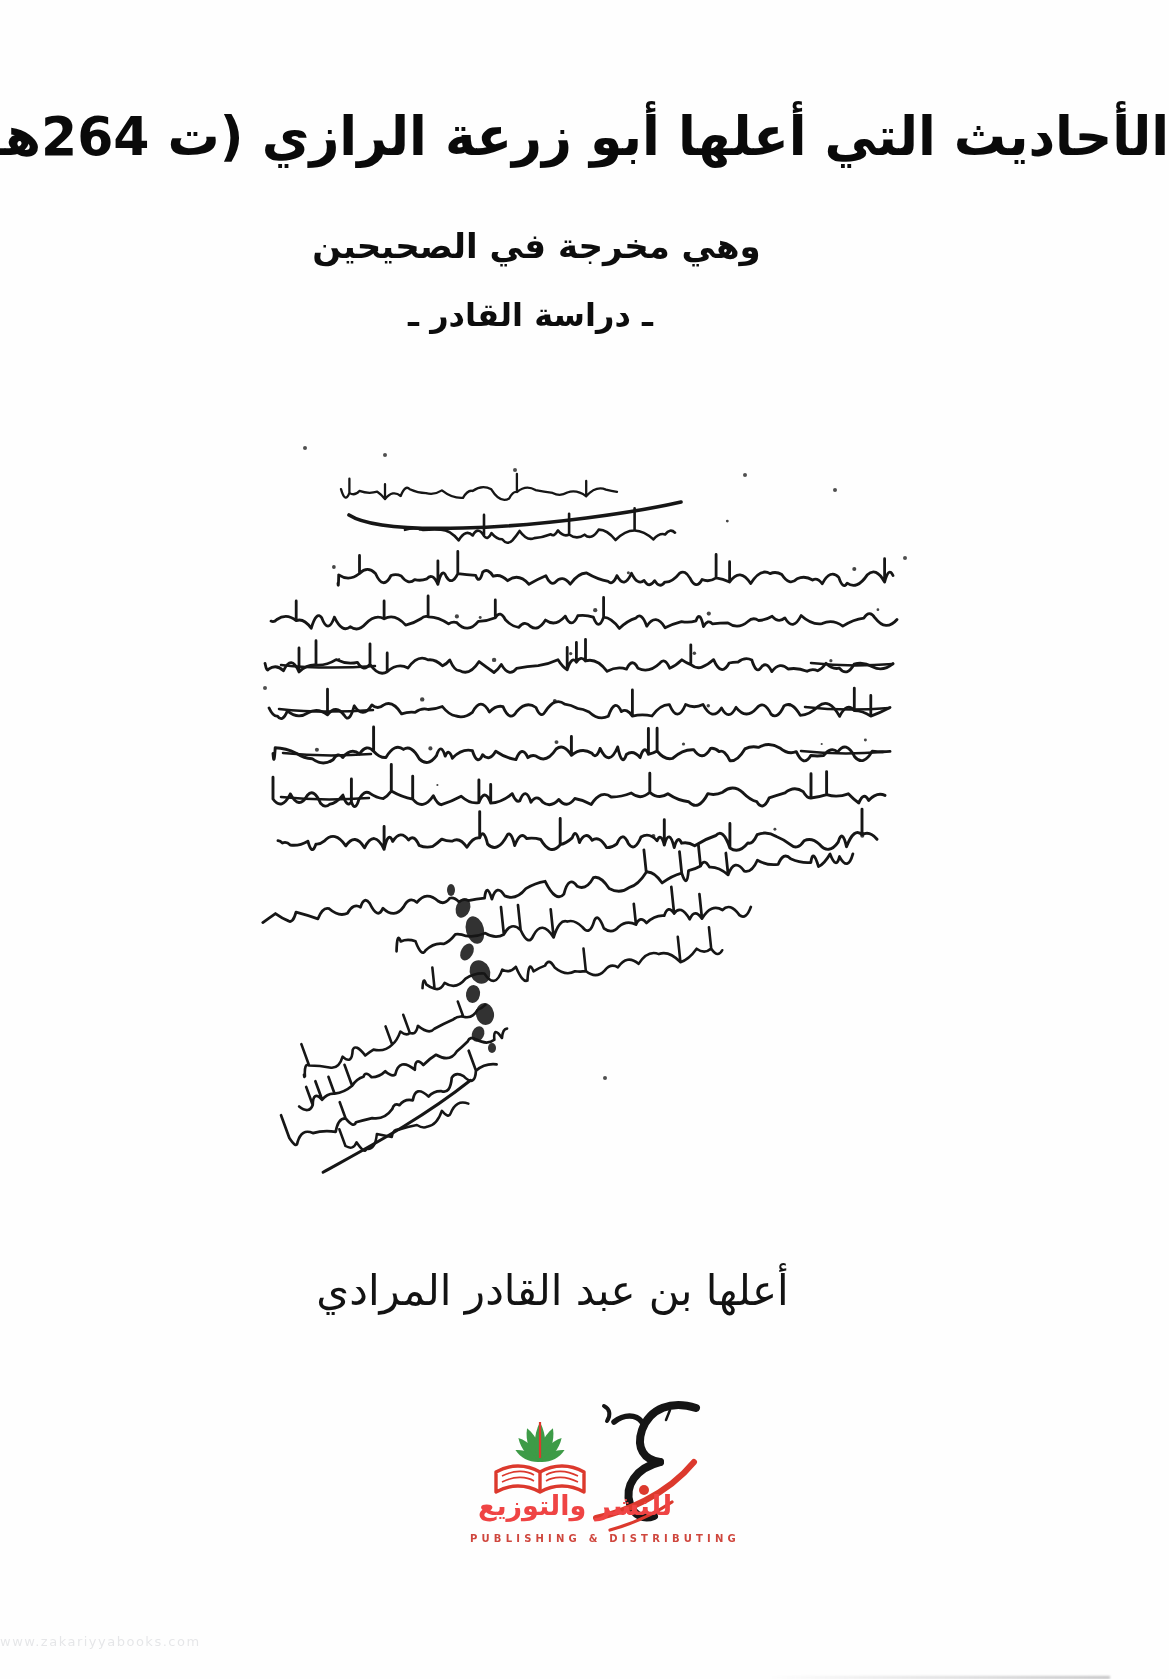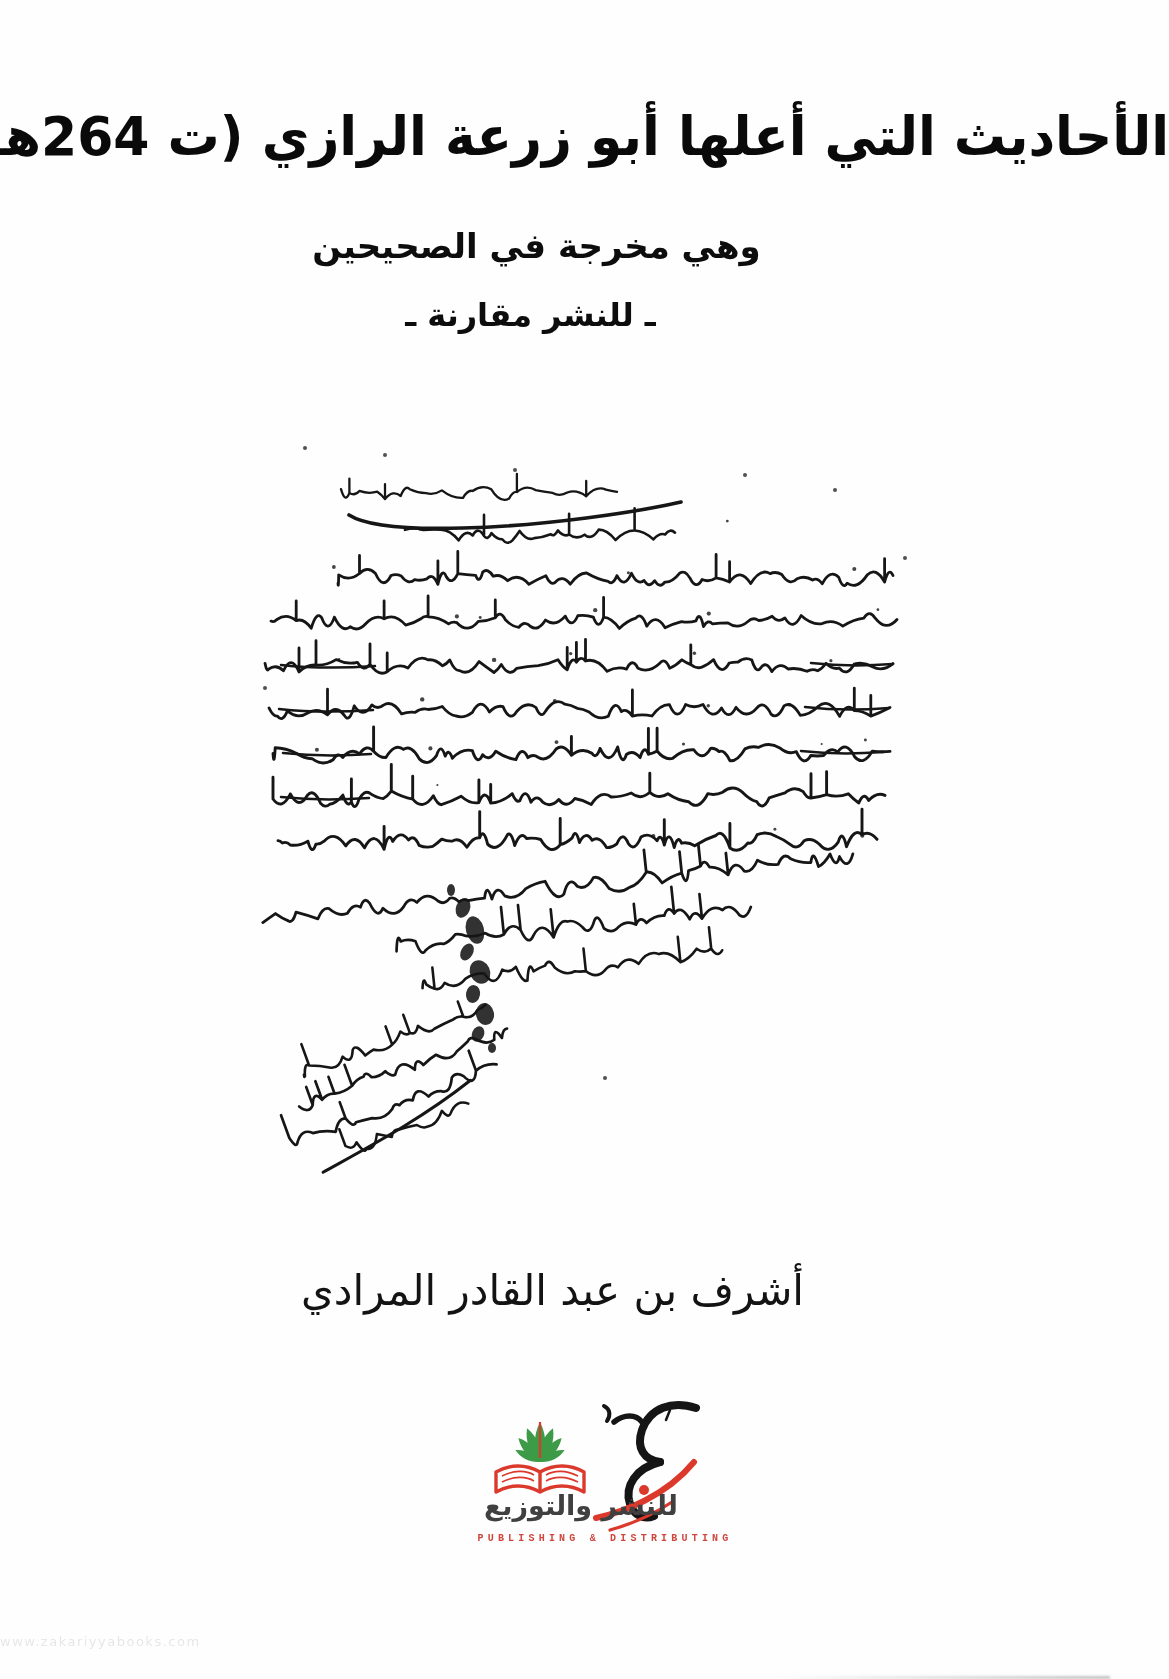--- a/index.html
+++ b/index.html
@@ -17,26 +17,26 @@
   }
   .study-note{
     top:296px; right:108px; font-size:32px; font-weight:bold; color:#0d0d0d;
   }
   .author{
     top:1266px; right:64px; font-size:42px; font-weight:400; color:#131313;
   }
   #manuscript{position:absolute; left:245px; top:438px; overflow:visible;}
   #logo-art{position:absolute; left:468px; top:1394px; overflow:visible;}
   .tagline-ar{
-    position:absolute; left:472px; top:1490px; width:206px; text-align:right;
-    font-size:27px; font-weight:bold; color:#404040;
+    position:absolute; left:472px; top:1490px; width:206px; text-align:center;
+    font-size:27px; font-weight:bold; color:#ef4444;
   }
   .tagline-en{
     position:absolute; left:462px; top:1533px; width:286px; text-align:center;
-    font-size:10px; font-weight:bold; letter-spacing:4.2px; color:#cf463d;font-family:Liberation Mono, monospace;
+    font-size:10px; font-weight:bold; letter-spacing:4.2px; color:#cf463d;
   }
   .watermark{
     position:absolute; left:0; right:16px; top:1634px; text-align:left;
     font-size:13px; letter-spacing:1.5px; color:rgba(90,95,105,0.15);
     font-family:"DejaVu Sans", sans-serif;
   }
   .bottom-smear{
     position:absolute; bottom:0; left:770px; width:340px; height:3px;
     background:linear-gradient(to right, rgba(0,0,0,0), rgba(40,40,45,0.28));
     filter:blur(1px);
@@ -44,21 +44,21 @@
 </style>
 </head>
 <body>
 
 <div class="page">
 
   <div class="center-line title" dir="rtl">الأحاديث التي أعلها أبو زرعة الرازي (ت 264هـ)</div>
 
   <div class="center-line subtitle" dir="rtl">وهي مخرجة في الصحيحين</div>
 
-  <div class="center-line study-note" dir="rtl">ـ للنشر مقارنة ـ</div>
+  <div class="center-line study-note" dir="rtl">ـ دراسة القادر ـ</div>
 
   <svg id="manuscript" width="695" height="705" viewBox="0 0 695 705" xmlns="http://www.w3.org/2000/svg">
       <path d="M 372 53.9 Q 366.4 52.9 360.9 51.6 Q 351.0 47.4 341.2 58.3 L 341.2 43.0 M 341.2 58.3 Q 331.7 51.2 322.3 54.5 Q 315.0 58.9 307.6 54.9 Q 299.1 53.9 290.5 52.1 Q 281.2 46.3 271.9 54.0 L 271.9 35.8 M 271.9 54.0 Q 268.1 53.1 264.2 60.4 Q 255.2 65.7 246.3 51.3 Q 237.0 46.3 227.6 53.0 Q 222.8 51.5 218.0 59.9 Q 207.5 60.7 196.9 52.4 Q 189.0 57.5 181.0 55.1 Q 172.9 55.1 164.8 51.3 Q 160.2 46.3 155.7 58.0 Q 147.8 51.4 140.0 61.1 L 140.0 46.2 M 140.0 61.1 Q 136.2 56.3 132.3 53.7 Q 123.4 56.2 114.4 52.9 Q 109.4 58.5 104.4 54.8 L 104.4 40.7 M 104.4 54.8 Q 100.2 66.0 96.0 51.1" fill="none" stroke="#161616" stroke-width="2.3" stroke-linecap="round" stroke-linejoin="round"></path>
       <path d="M 430 94.7 Q 425.1 89.9 420.2 96.4 Q 414.3 94.6 408.4 101.4 Q 399.0 92.9 389.6 92.5 L 389.6 70.3 M 389.6 92.5 Q 380.1 92.4 370.5 102.0 Q 362.1 91.5 353.7 91.6 Q 346.7 102.9 339.6 96.7 Q 331.8 102.2 324.1 96.5 L 324.1 75.8 M 324.1 96.5 Q 318.5 99.3 312.9 92.4 Q 309.3 99.3 305.8 96.2 Q 297.5 99.5 289.2 100.1 Q 281.9 103.2 274.6 92.9 Q 271.0 98.2 267.4 102.3 Q 262.3 107.8 257.2 101.3 Q 251.8 101.4 246.5 95.1 Q 242.7 102.8 239.0 98.0 L 239.0 76.9 M 239.0 98.0 Q 233.3 87.6 227.7 97.5 Q 220.7 90.4 213.7 102.3 Q 204.8 91.7 195.9 91.6 Q 187.0 91.2 178.1 91.9 Q 169.0 89.0 160.0 91.8" fill="none" stroke="#161616" stroke-width="2.6" stroke-linecap="round" stroke-linejoin="round"></path>
       <path d="M 648 137.5 Q 643.8 128.2 639.6 144.1 L 639.6 120.7 M 639.6 144.1 Q 630.9 128.1 622.1 137.1 Q 612.1 152.1 602.1 145.2 Q 598.0 152.1 593.8 139.4 Q 585.5 130.5 577.2 145.8 Q 572.4 139.2 567.6 142.0 Q 559.9 137.2 552.1 140.8 Q 544.5 148.6 536.8 136.5 Q 530.9 133.0 525.1 135.6 Q 515.4 129.8 505.7 145.6 Q 495.1 128.8 484.6 144.0 L 484.6 123.7 M 484.6 144.0 Q 477.8 140.7 471.1 139.9 L 471.1 116.4 M 471.1 139.9 Q 464.1 144.7 457.1 141.5 Q 451.1 152.6 445.0 140.1 Q 439.9 131.4 434.7 135.2 Q 427.2 144.7 419.7 144.1 Q 414.7 151.1 409.7 142.6 Q 404.4 151.0 399.1 142.4 Q 392.8 147.9 386.5 135.3 Q 379.2 151.6 372.0 137.6 Q 367.6 147.8 363.3 143.4 Q 352.5 141.4 341.6 135.0 Q 333.4 134.7 325.2 146.2 Q 317.6 136.0 309.9 144.6 Q 305.4 147.8 300.8 137.7 Q 292.4 141.2 283.9 146.2 Q 273.3 134.5 262.7 142.7 Q 255.4 135.5 248.2 138.3 Q 242.9 129.5 237.7 134.1 Q 234.2 146.9 230.7 137.4 Q 221.7 136.7 212.8 135.7 L 212.8 113.5 M 212.8 135.7 Q 207.0 148.0 201.3 138.7 Q 197.1 128.2 192.9 146.3 L 192.9 122.8 M 192.9 146.3 Q 187.3 134.1 181.8 140.9 Q 175.7 143.2 169.7 141.6 Q 163.0 147.4 156.3 138.0 Q 151.1 135.7 146.0 137.5 Q 138.2 152.9 130.5 135.5 Q 122.5 127.4 114.5 135.5 L 114.5 117.4 M 114.5 135.5 Q 104.1 143.9 93.7 136.9 Q 93.4 151.6 93.0 145.4" fill="none" stroke="#161616" stroke-width="2.8" stroke-linecap="round" stroke-linejoin="round"></path>
       <path d="M 652 181.5 Q 641.0 194.2 630.0 179.9 Q 624.5 171.4 618.9 180.1 Q 608.3 181.4 597.8 188.1 Q 587.5 180.6 577.2 185.6 Q 566.7 187.3 556.1 177.5 Q 548.0 193.9 539.9 179.9 Q 533.5 185.5 527.2 178.3 Q 520.4 182.3 513.5 182.5 Q 508.2 178.4 502.9 183.5 Q 492.9 192.1 482.8 184.9 Q 475.1 185.0 467.4 185.8 Q 463.0 180.7 458.5 188.6 Q 454.7 171.6 451.0 182.9 Q 443.8 185.1 436.5 183.6 Q 428.3 185.7 420.1 189.7 Q 410.9 174.4 401.8 188.2 Q 396.3 173.1 390.8 180.1 Q 382.6 182.5 374.3 190.4 Q 366.5 179.8 358.6 179.2 L 358.6 159.4 M 358.6 179.2 Q 353.5 193.5 348.3 179.1 Q 340.5 176.5 332.8 177.7 Q 326.5 191.9 320.3 178.1 Q 310.4 189.3 300.5 182.1 Q 293.1 193.9 285.6 188.5 Q 279.7 181.8 273.8 189.3 Q 267.1 188.7 260.4 181.8 Q 255.3 171.5 250.3 179.8 L 250.3 162.0 M 250.3 179.8 Q 241.8 183.4 233.3 183.3 Q 222.6 196.4 211.9 184.7 Q 207.7 183.3 203.6 185.9 Q 193.3 178.6 183.1 178.8 L 183.1 157.9 M 183.1 178.8 Q 179.5 177.4 175.9 180.8 Q 168.3 185.6 160.7 187.2 Q 149.9 174.9 139.1 180.8 L 139.1 162.9 M 139.1 180.8 Q 129.9 175.9 120.7 185.8 Q 113.0 194.4 105.2 188.7 Q 97.3 195.7 89.4 179.1 Q 83.1 196.7 76.8 179.9 Q 71.5 172.3 66.2 190.3 Q 58.7 179.7 51.2 182.6 L 51.2 162.9 M 51.2 182.6 Q 41.5 174.8 31.9 181.5 Q 28.9 184.6 26.0 183.1" fill="none" stroke="#161616" stroke-width="2.8" stroke-linecap="round" stroke-linejoin="round"></path>
       <path d="M 648 225.6 Q 637.7 234.2 627.4 228.7 Q 618.3 223.5 609.1 226.2 Q 601.8 239.4 594.4 230.1 Q 587.7 231.9 581.0 225.2 Q 576.9 230.9 572.7 232.8 Q 567.4 230.1 562.0 233.3 Q 552.5 229.3 543.1 231.0 Q 534.9 223.1 526.8 233.6 Q 521.0 221.7 515.3 230.4 Q 511.1 235.7 506.8 222.0 Q 499.9 218.5 493.0 224.1 Q 488.6 223.9 484.2 225.0 Q 476.4 239.6 468.6 221.6 Q 462.7 227.2 456.9 229.1 Q 451.3 231.1 445.8 226.6 L 445.8 206.8 M 445.8 226.6 Q 441.3 224.8 436.9 221.8 Q 430.8 227.9 424.7 230.2 Q 419.8 218.8 414.8 225.2 Q 403.9 235.6 393.0 230.3 Q 387.2 218.8 381.5 231.1 Q 371.8 228.0 362.1 233.3 Q 351.3 219.4 340.5 223.0 L 340.5 201.3 M 340.5 223.0 Q 335.9 217.3 331.4 224.2 L 331.4 204.4 M 331.4 224.2 Q 326.8 217.1 322.2 231.8 L 322.2 209.4 M 322.2 231.8 Q 317.6 229.0 313.0 221.7 Q 303.1 226.3 293.2 227.6 Q 282.4 228.2 271.6 230.3 Q 264.0 240.0 256.3 226.4 Q 252.6 232.1 249.0 234.5 Q 241.5 229.2 234.1 223.6 Q 224.4 238.6 214.7 232.6 Q 209.8 233.4 204.8 222.0 Q 201.1 226.6 197.4 227.8 Q 190.2 220.9 183.1 221.9 Q 173.0 216.0 163.0 230.0 Q 152.6 224.5 142.2 233.7 L 142.2 214.9 M 142.2 233.7 Q 133.6 238.9 125.0 226.2 L 125.0 205.8 M 125.0 226.2 Q 118.7 234.8 112.4 224.3 Q 101.8 226.9 91.1 221.6 Q 81.0 227.9 71.0 227.0 L 71.0 202.7 M 71.0 227.0 Q 62.5 226.1 54.0 233.9 L 54.0 210.0 M 54.0 233.9 Q 46.3 215.8 38.5 232.7 Q 31.1 225.5 23.6 231.2 Q 21.8 234.5 20.0 225.3" fill="none" stroke="#161616" stroke-width="2.8" stroke-linecap="round" stroke-linejoin="round"></path>
       <path d="M 645 269.4 Q 635.4 274.5 625.8 278.1 L 625.8 257.5 M 625.8 278.1 Q 617.6 272.7 609.3 272.6 L 609.3 250.1 M 609.3 272.6 Q 601.9 263.5 594.6 278.4 Q 584.0 259.1 573.4 268.3 Q 564.4 277.2 555.3 277.4 Q 547.2 262.7 539.0 267.9 Q 532.5 282.1 526.0 276.1 Q 518.8 261.5 511.7 270.1 Q 501.3 282.3 491.0 269.3 Q 483.7 283.7 476.5 269.9 Q 467.2 284.1 458.0 266.4 Q 449.3 271.0 440.6 266.5 Q 432.5 285.7 424.5 266.7 Q 415.8 266.1 407.0 278.0 Q 397.2 275.7 387.4 278.1 L 387.4 252.0 M 387.4 278.1 Q 381.9 269.9 376.4 273.6 Q 369.8 259.2 363.3 278.3 Q 353.7 283.0 344.1 274.0 Q 338.1 270.8 332.2 270.3 Q 326.0 266.8 319.7 266.1 Q 310.2 258.7 300.6 273.1 Q 295.8 281.5 291.0 269.5 Q 281.3 262.3 271.7 273.5 Q 264.8 284.7 258.0 268.6 Q 251.2 266.8 244.4 274.1 Q 235.9 258.0 227.4 274.3 Q 219.1 280.8 210.7 277.9 Q 204.0 277.0 197.3 268.5 Q 190.3 271.3 183.2 271.5 Q 176.7 269.5 170.1 274.4 Q 163.4 273.5 156.6 275.9 Q 147.5 261.5 138.4 267.1 Q 132.6 272.0 126.8 266.9 Q 118.0 281.3 109.2 267.8 Q 104.3 285.8 99.5 277.6 Q 91.0 265.8 82.5 276.8 L 82.5 251.2 M 82.5 276.8 Q 72.6 269.2 62.7 275.0 Q 52.6 281.6 42.4 272.9 Q 37.4 285.1 32.5 278.1 Q 28.2 278.9 24.0 269.9" fill="none" stroke="#161616" stroke-width="2.8" stroke-linecap="round" stroke-linejoin="round"></path>
       <path d="M 645 313.4 Q 636.1 314.1 627.2 313.1 Q 618.4 328.8 609.6 318.7 Q 601.1 302.0 592.7 314.0 Q 585.7 307.9 578.7 317.5 Q 572.3 318.4 565.8 317.5 Q 558.6 329.9 551.3 313.7 Q 543.1 317.0 534.8 309.9 Q 524.1 303.5 513.4 309.4 Q 506.6 307.6 499.9 310.9 Q 492.4 323.6 484.9 322.7 Q 479.5 311.0 474.1 313.6 Q 469.9 309.7 465.6 310.4 Q 457.2 324.4 448.8 311.8 Q 438.2 311.0 427.6 320.4 Q 419.8 322.6 412.1 313.0 L 412.1 290.2 M 412.1 313.0 Q 407.7 315.6 403.4 316.2 L 403.4 290.5 M 403.4 316.2 Q 399.2 305.7 395.1 319.7 Q 388.3 311.3 381.4 316.5 Q 377.1 329.8 372.7 309.0 Q 363.9 329.8 355.1 310.4 Q 351.0 321.9 346.9 315.3 Q 336.7 308.7 326.4 317.3 L 326.4 298.4 M 326.4 317.3 Q 318.8 305.0 311.1 311.0 Q 302.1 324.9 293.0 319.3 Q 288.0 315.7 282.9 319.6 Q 276.9 306.4 270.9 321.6 Q 260.8 320.2 250.7 313.3 Q 244.2 324.3 237.7 316.7 Q 232.5 328.5 227.4 312.7 Q 217.3 310.1 207.3 320.1 Q 203.7 309.6 200.2 318.1 Q 195.8 303.9 191.5 317.6 Q 182.9 329.5 174.3 320.9 Q 166.4 306.3 158.5 311.4 Q 149.7 304.5 140.9 319.5 Q 134.7 320.0 128.6 313.2 L 128.6 288.9 M 128.6 313.2 Q 121.5 305.4 114.5 316.0 Q 106.1 309.2 97.7 319.5 Q 92.9 313.4 88.1 321.7 Q 77.6 328.7 67.1 320.7 Q 59.2 320.5 51.3 315.2 Q 40.7 310.0 30.2 309.7 Q 29.1 329.4 28.0 315.5" fill="none" stroke="#161616" stroke-width="2.9" stroke-linecap="round" stroke-linejoin="round"></path>
       <path d="M 640 357.4 Q 631.8 353.7 623.6 362.4 Q 618.7 353.1 613.8 365.0 Q 608.6 361.4 603.3 355.8 Q 592.4 360.0 581.6 356.7 L 581.6 333.6 M 581.6 356.7 Q 573.8 359.3 566.0 360.0 L 566.0 335.8 M 566.0 360.0 Q 562.1 360.6 558.2 353.6 Q 549.1 347.2 540.0 354.8 Q 532.1 357.1 524.2 359.9 Q 517.9 374.1 511.7 363.6 Q 504.9 361.7 498.2 354.9 Q 488.0 345.7 477.7 354.2 Q 470.2 357.8 462.8 355.7 Q 453.2 373.9 443.7 363.7 Q 433.3 362.8 422.9 355.8 Q 413.9 362.0 404.8 354.3 L 404.8 335.3 M 404.8 354.3 Q 395.6 362.7 386.3 355.0 Q 376.3 359.1 366.2 359.0 Q 356.3 351.2 346.3 366.4 Q 338.1 361.8 329.8 360.5 Q 321.8 371.4 313.8 361.5 Q 305.7 370.3 297.7 364.1 Q 291.9 355.7 286.0 364.2 Q 280.4 347.7 274.8 362.8 Q 271.0 365.1 267.3 355.7 Q 256.5 364.7 245.7 365.1 L 245.7 346.4 M 245.7 365.1 Q 239.8 349.1 233.9 364.6 L 233.9 342.0 M 233.9 364.6 Q 225.0 366.2 216.2 358.2 Q 206.3 363.5 196.4 366.7 Q 192.4 366.5 188.3 357.7 Q 178.0 373.3 167.7 361.1 L 167.7 338.3 M 167.7 361.1 Q 157.0 359.3 146.3 353.1 L 146.3 326.4 M 146.3 353.1 Q 142.3 358.3 138.3 360.6 Q 131.5 359.9 124.6 355.1 Q 119.3 351.8 113.9 361.3 Q 110.2 374.2 106.4 363.9 L 106.4 340.9 M 106.4 363.9 Q 102.1 370.2 97.9 357.1 Q 91.3 365.3 84.7 366.2 Q 80.1 370.4 75.5 365.3 Q 68.9 349.9 62.4 357.2 Q 53.9 372.5 45.4 355.9 Q 36.7 373.1 28.0 361.0 L 28.0 339.3 M 28.0 361.0" fill="none" stroke="#161616" stroke-width="2.9" stroke-linecap="round" stroke-linejoin="round"></path>
@@ -127,21 +127,21 @@
       <circle cx="140" cy="17" r="2" fill="#161616" opacity="0.75"></circle>
       <circle cx="270" cy="32" r="2" fill="#161616" opacity="0.75"></circle>
       <circle cx="500" cy="37" r="2" fill="#161616" opacity="0.75"></circle>
       <circle cx="590" cy="52" r="2" fill="#161616" opacity="0.75"></circle>
       <circle cx="60" cy="10" r="2" fill="#161616" opacity="0.75"></circle>
       <circle cx="660" cy="120" r="2" fill="#161616" opacity="0.75"></circle>
       <circle cx="20" cy="250" r="2" fill="#161616" opacity="0.75"></circle>
       <circle cx="360" cy="640" r="2" fill="#161616" opacity="0.75"></circle>
     </svg>
 
-  <div class="center-line author" dir="rtl">أشرف بن عبد القادر المرادي</div>
+  <div class="center-line author" dir="rtl">أعلها بن عبد القادر المرادي</div>
 
   <svg id="logo-art" width="260" height="165" viewBox="0 0 260 165" xmlns="http://www.w3.org/2000/svg">
 
     <g transform="translate(72,68)" fill="#3d9b47">
       <path transform="rotate(-64) scale(0.72)" d="M0 0 C-7 -12 -7 -26 0 -38 C7 -26 7 -12 0 0 Z"></path>
       <path transform="rotate(-42) scale(0.85)" d="M0 0 C-7 -12 -7 -26 0 -38 C7 -26 7 -12 0 0 Z"></path>
       <path transform="rotate(-21) scale(0.95)" d="M0 0 C-7 -12 -7 -26 0 -38 C7 -26 7 -12 0 0 Z"></path>
       <path d="M0 0 C-7 -12 -7 -26 0 -40 C7 -26 7 -12 0 0 Z"></path>
       <path transform="rotate(21) scale(0.95)" d="M0 0 C-7 -12 -7 -26 0 -38 C7 -26 7 -12 0 0 Z"></path>
       <path transform="rotate(42) scale(0.85)" d="M0 0 C-7 -12 -7 -26 0 -38 C7 -26 7 -12 0 0 Z"></path>

